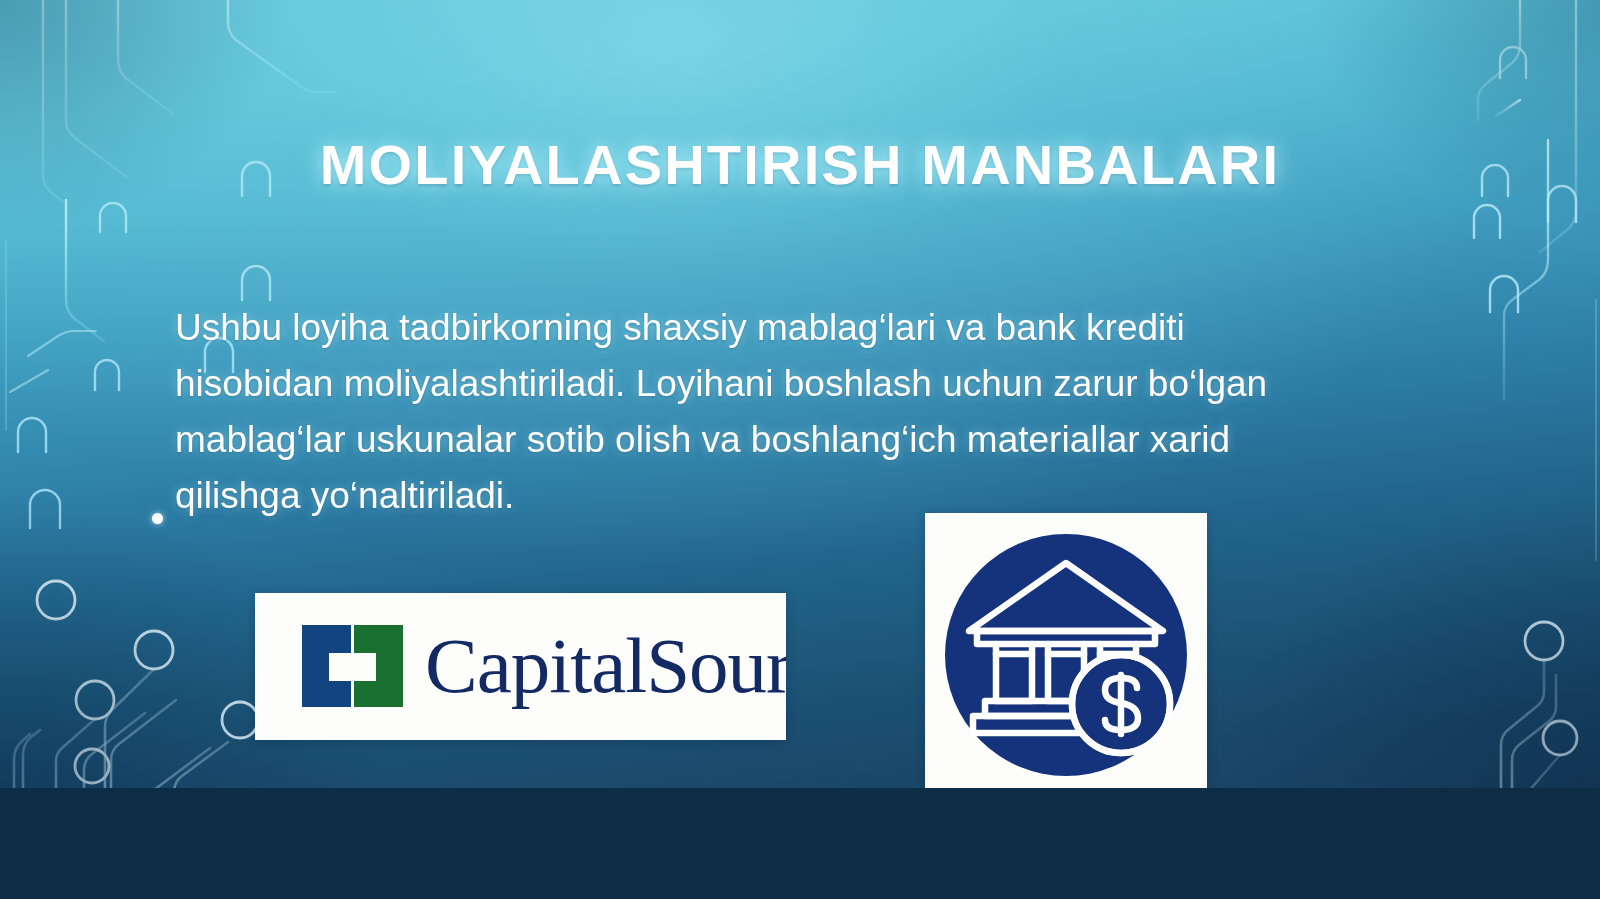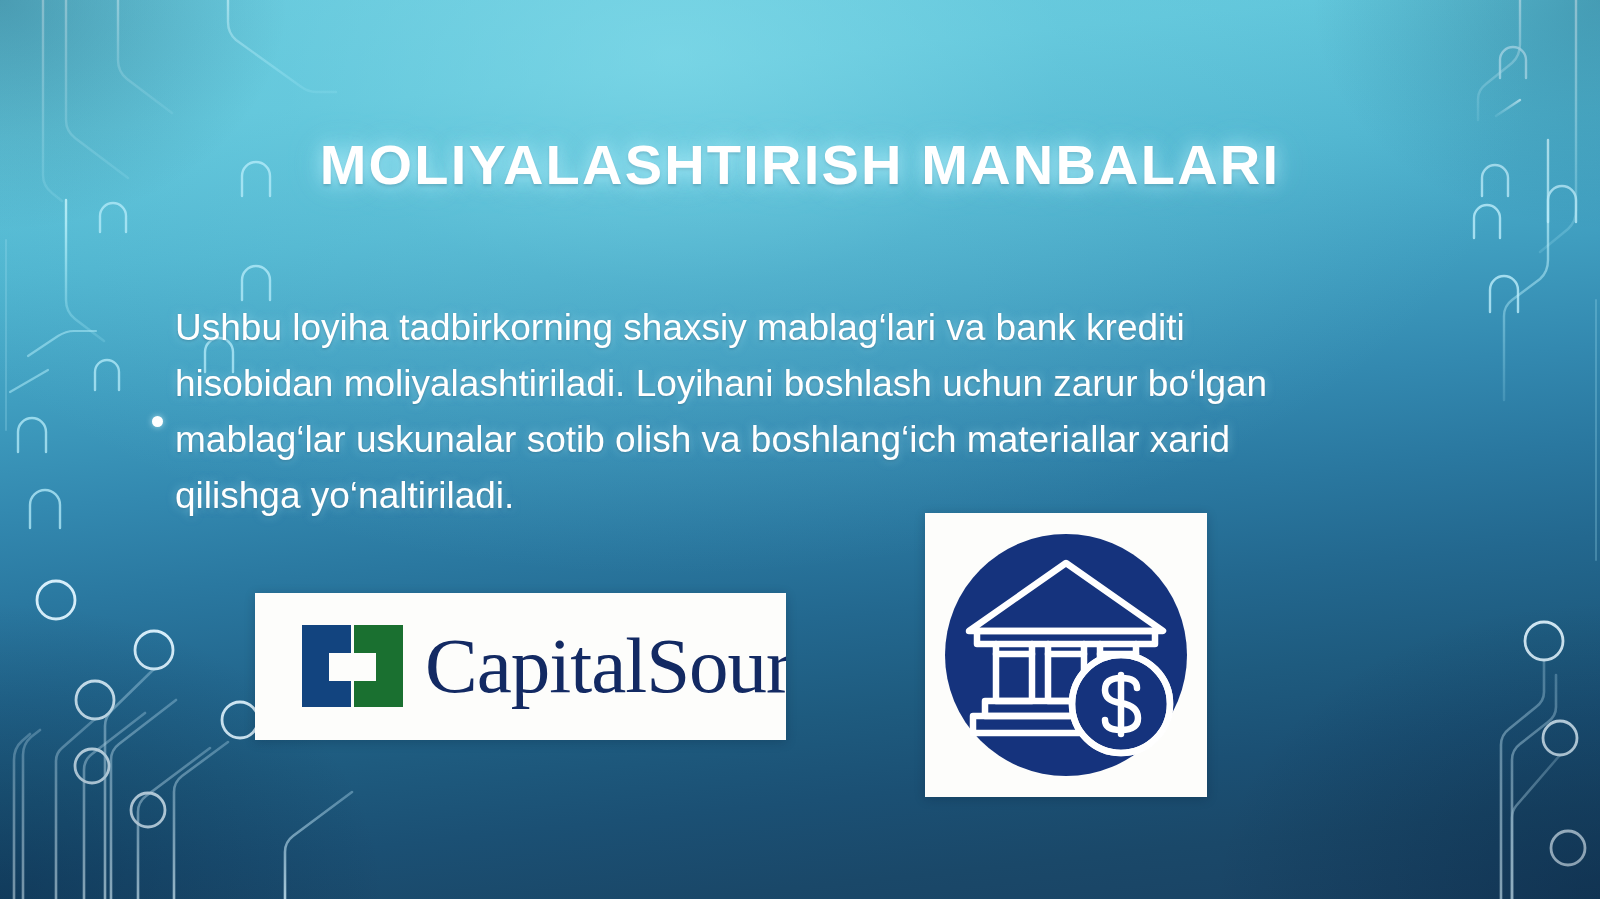--- a/index.html
+++ b/index.html
@@ -3,21 +3,21 @@
 <meta charset="utf-8">
 <style>
   html, body {
     margin: 0;
     padding: 0;
     background: #0d2c45;
   }
   #slide {
     position: relative;
     width: 1600px;
-    height: 899px;
+    height: 788px;
     overflow: hidden;
     font-family: "Liberation Sans", sans-serif;
     background:
       radial-gradient(ellipse 1500px 900px at 42% 6%, rgba(140,225,238,0.55) 0%, rgba(120,210,228,0.25) 26%, rgba(0,0,0,0) 58%),
       linear-gradient(174deg,
         #66c9dc 0%,
         #5fc5da 13%,
         #4fb4cf 26%,
         #3f9dbf 38%,
         #3389b0 48%,
@@ -63,21 +63,21 @@
     white-space: nowrap;
   }
 
   
   #body-block {
     position: absolute;
     left: 152px;
     top: 300px;
     width: 1230px;
     display: flex;
-    align-items: center;
+    align-items: flex-end;
   }
   #bullet-dot {
     width: 11px;
     height: 11px;
     border-radius: 50%;
     background: #ffffff;
     margin-top: 19px;
     margin-right: 12px;
     flex: 0 0 auto;
     box-shadow: 0 0 6px rgba(220,250,255,0.7);

